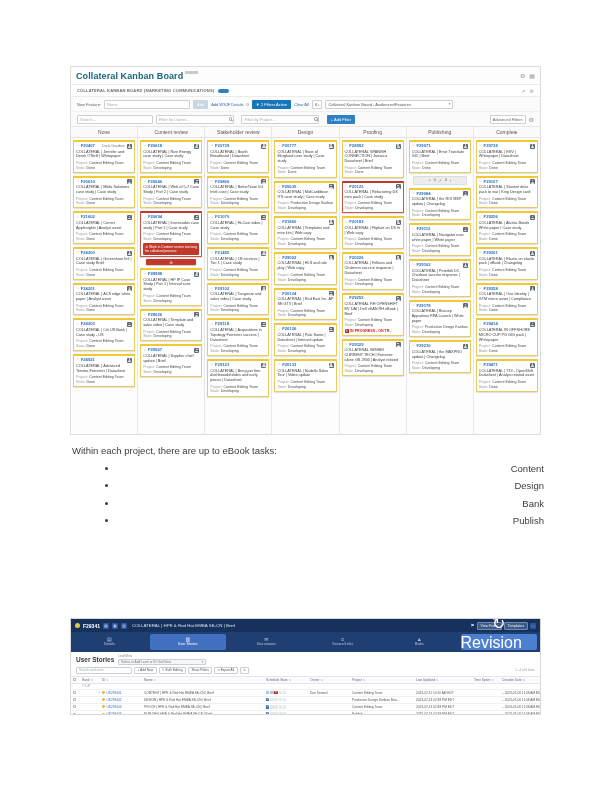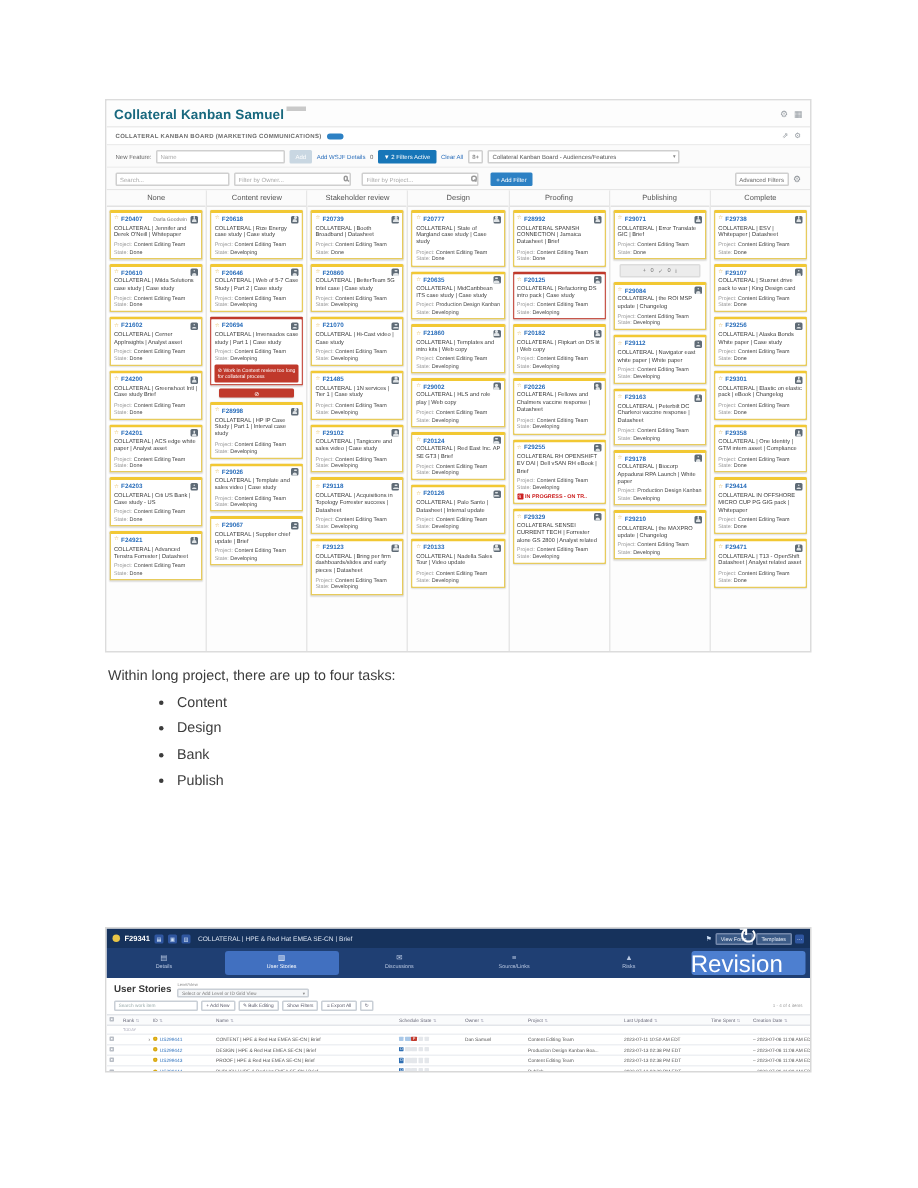--- a/index.html
+++ b/index.html
@@ -61,21 +61,21 @@
                color:#fff;font-size:4px;box-shadow:0 .5px 1px rgba(0,0,0,.2);}
   .kfoot{display:flex;align-items:center;gap:1.5px;margin-top:1.5px;}
   .kflag{width:4px;height:4px;background:#cc1f1f;color:#fff;font-size:3px;line-height:4px;text-align:center;border-radius:.5px;flex:0 0 auto;}
   .kfoott{color:#cc1f1f;font-weight:bold;font-size:3.6px;}
   .kquick{display:flex;justify-content:center;gap:3px;background:#ececec;border:1px solid #dcdcdc;border-radius:1px;
           font-size:3.8px;color:#6d6d6d;padding:1px 0;margin:0 4px;}
 
   
   .doc-text{position:absolute;left:72px;top:444px;width:472px;color:#3c3c3c;}
   .doc-text p{margin:0;font-size:9.5px;line-height:1.55;}
-  .doc-text ul{margin:5px 0 0 0;padding-left:46px;}
+  .doc-text ul{margin:5px 0 0 0;padding-left:46px;text-align:right;}
   .doc-text li{font-size:9.5px;line-height:1.1;margin-bottom:7px;color:#3c3c3c;}
   .doc-text .p2{margin-top:21px;}
 
   
   .shot2{position:absolute;left:70px;top:618px;width:471px;height:97px;background:#fff;border:1px solid #d8d8d8;overflow:hidden;}
   .s2-title{height:13px;background:#16325c;display:flex;align-items:center;gap:3px;padding:0 4px;}
   .s2-dot{width:5px;height:5px;border-radius:50%;background:#e8c547;flex:0 0 auto;}
   .s2-id{color:#fff;font-weight:bold;font-size:5px;}
   .s2-sq{width:6px;height:6px;background:#2f56a0;border-radius:1px;color:#cfe0f5;font-size:3.5px;line-height:6px;text-align:center;}
   .s2-feature{color:#d9e2f0;font-size:4.4px;margin-left:2px;white-space:nowrap;overflow:hidden;}
@@ -117,21 +117,21 @@
   .sboxes{display:flex;gap:.8px;}
   .sbox{width:3.4px;height:3.4px;border-radius:.5px;font-size:2.6px;line-height:3.4px;text-align:center;color:#fff;}
 </style>
 </head>
 <body>
 
 <div class="page">
 
   <section class="shot1">
     <div class="s1-title-row">
-      <span class="s1-title">Collateral Kanban Samuel</span>
+      <span class="s1-title">Collateral Kanban Board</span>
       <span class="sup-blur"></span>
       <span class="s1-title-icons">
         <span>⚙</span>
         <span>▦</span>
       </span>
     </div>
     <div class="s1-sub">
       <span class="s1-sub-text">COLLATERAL KANBAN BOARD (MARKETING COMMUNICATIONS)</span>
       <span class="blue-pill"></span>
       <span class="s1-sub-icons">
@@ -672,21 +672,21 @@
               <div class="ktitle">COLLATERAL | T13 - OpenShift Datasheet | Analyst related asset</div>
               <div class="kmeta"><span>Project: </span><b>Content Editing Team</b></div>
               <div class="kmeta"><span>State: </span><b>Done</b></div>
             </div>
           </div>
         </div>
       </div>
   </section>
 
   <section class="doc-text">
-    <p>Within long project, there are up to four tasks:</p>
+    <p>Within each project, there are up to eBook tasks:</p>
     <ul>
         <li>Content</li>
         <li>Design</li>
         <li>Bank</li>
         <li>Publish</li>
       </ul>
   </section>
 
   <section class="shot2">
     <div class="s2-title">

